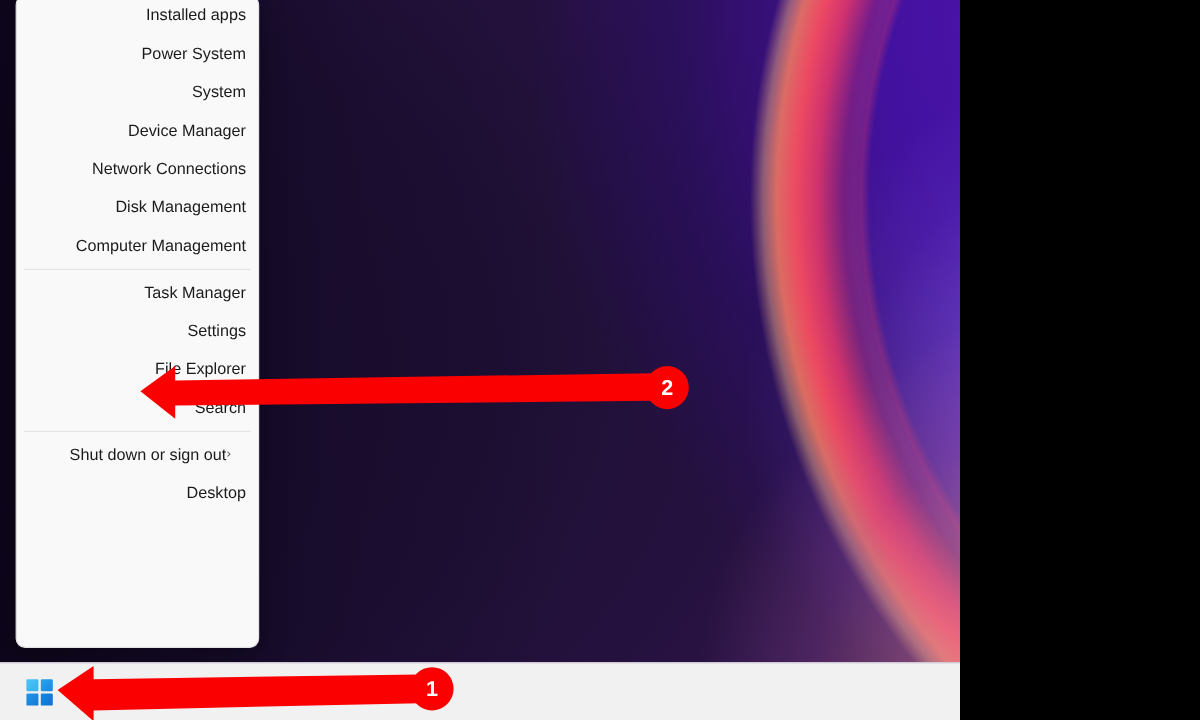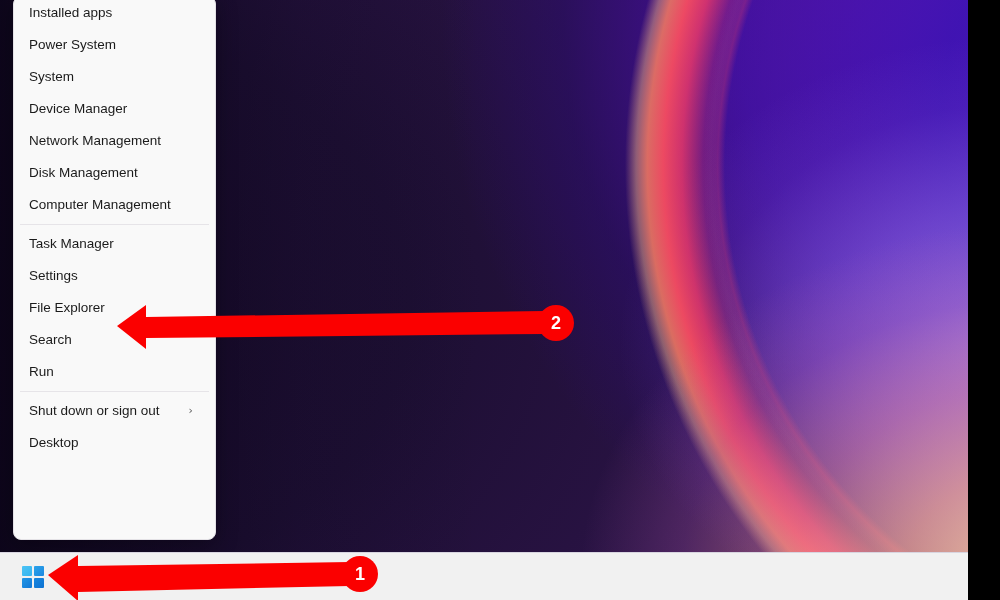--- a/index.html
+++ b/index.html
@@ -7,24 +7,25 @@
     margin: 0;
     padding: 0;
     background: #000;
   }
   body {
     font-family: "Liberation Sans", sans-serif;
   }
 
   #screen {
     position: relative;
-    width: 968px;
+    width: 800px;
     height: 600px;
     overflow: hidden;
     background: #f9a8d4;
+    text-align: right;
   }
 
   
   #desktop {
     position: absolute;
     left: 0; top: 0;
     width: 1000px;
     height: 552px;
     overflow: hidden;
     background: #170b28;
@@ -211,43 +212,40 @@
         <div class="menu-item">
           <span class="label">Power System</span>
         </div>
         <div class="menu-item">
           <span class="label">System</span>
         </div>
         <div class="menu-item">
           <span class="label">Device Manager</span>
         </div>
         <div class="menu-item">
-          <span class="label">Network Management</span>
+          <span class="label">Network Connections</span>
         </div>
         <div class="menu-item">
           <span class="label">Disk Management</span>
         </div>
         <div class="menu-item">
           <span class="label">Computer Management</span>
         </div>
         <div class="menu-sep"></div>
         <div class="menu-item">
           <span class="label">Task Manager</span>
         </div>
         <div class="menu-item">
           <span class="label">Settings</span>
         </div>
         <div class="menu-item">
           <span class="label">File Explorer</span>
         </div>
         <div class="menu-item">
           <span class="label">Search</span>
-        </div>
-        <div class="menu-item">
-          <span class="label">Run</span>
         </div>
         <div class="menu-sep"></div>
         <div class="menu-item">
           <span class="label">Shut down or sign out</span>
           <span class="chev">›</span>
         </div>
         <div class="menu-item">
           <span class="label">Desktop</span>
         </div>
       </div>

